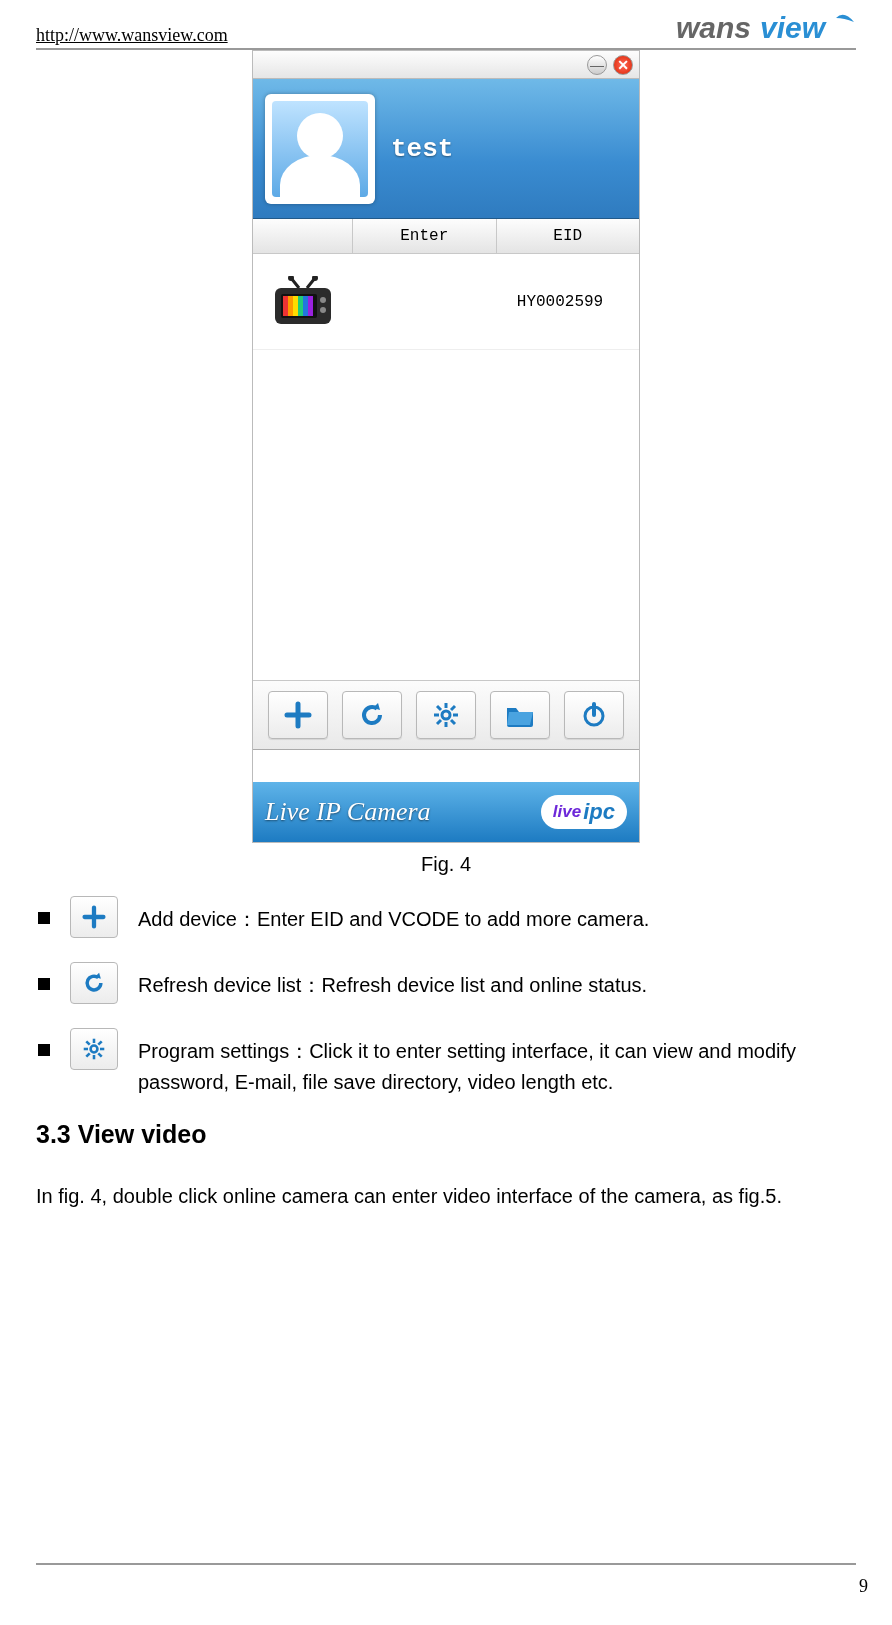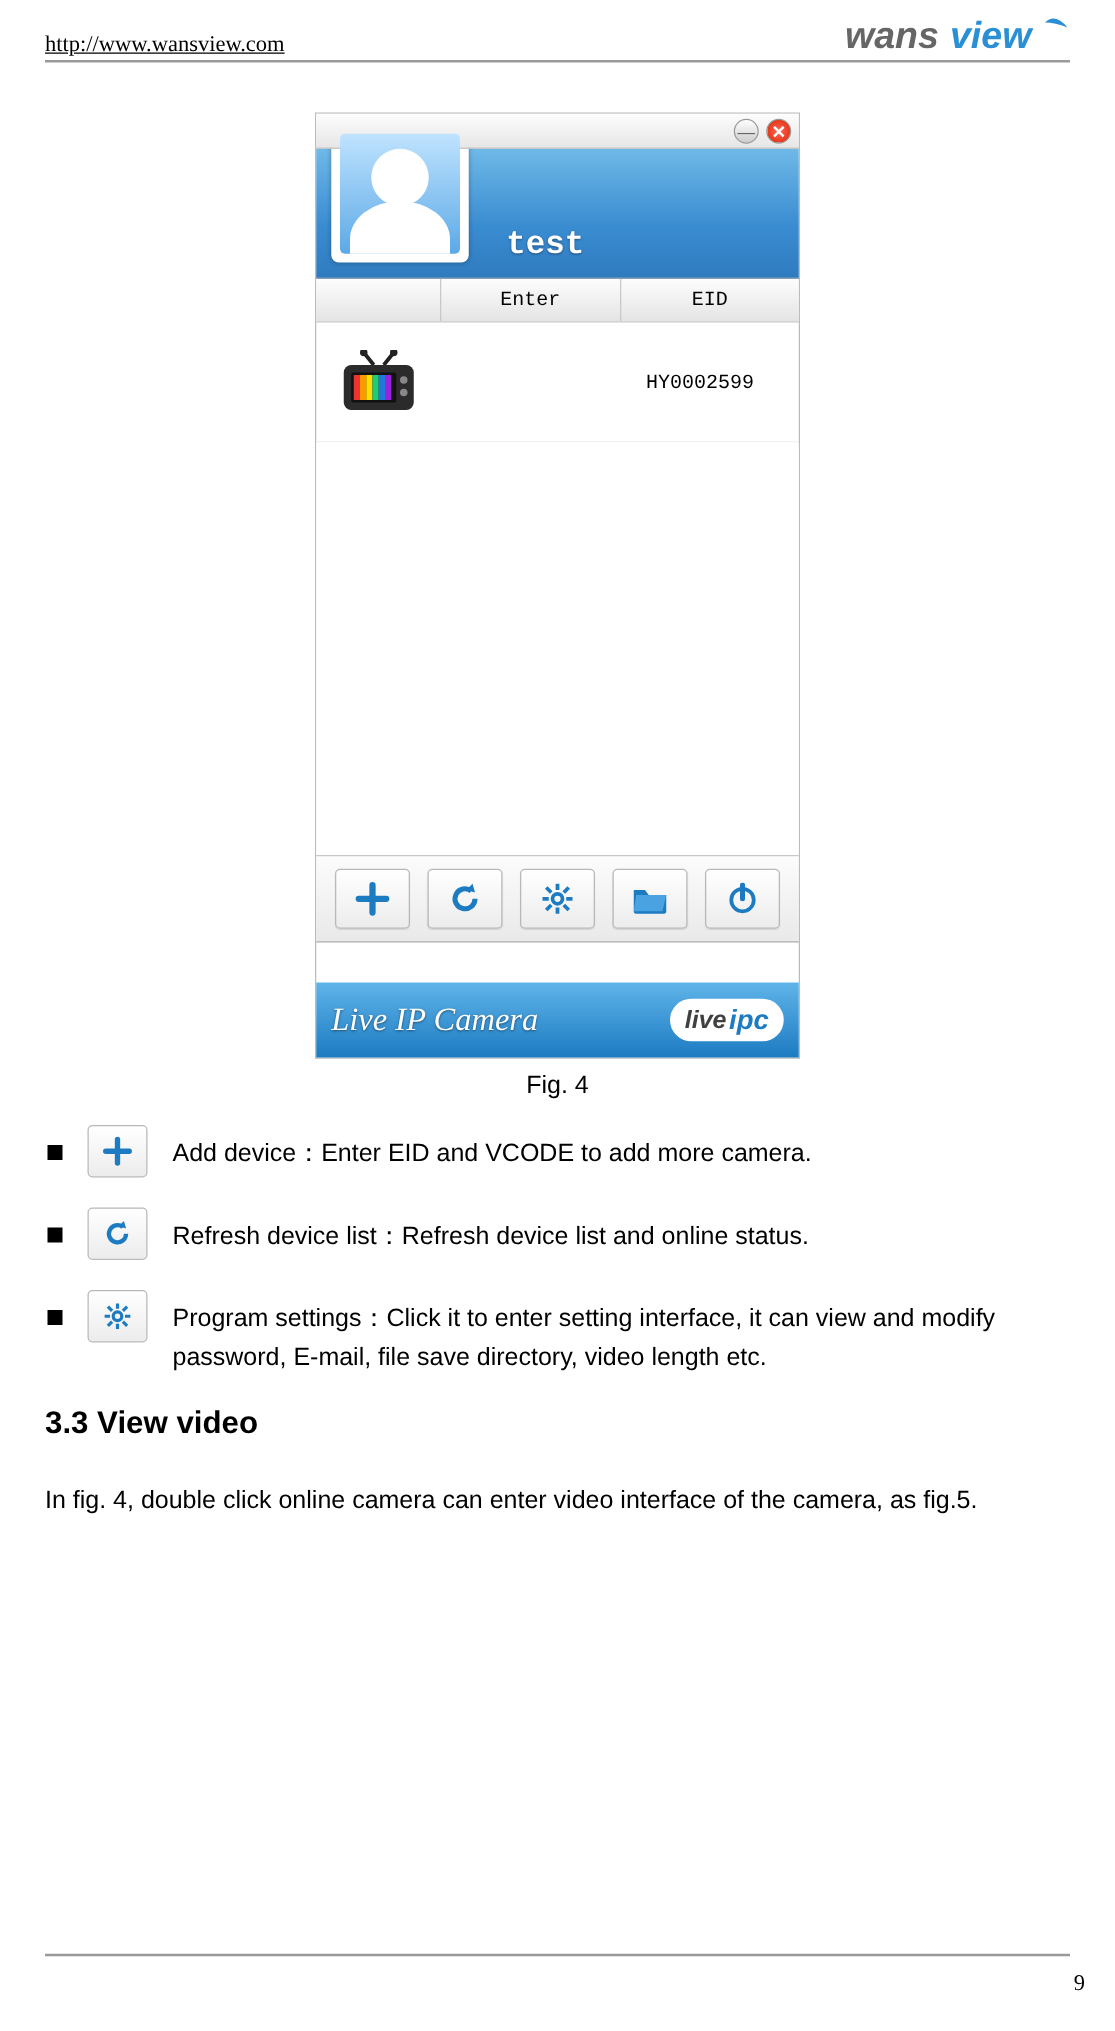--- a/index.html
+++ b/index.html
@@ -13,21 +13,20 @@
   }
   .page {
     padding: 12px 36px 0 36px;
   }
   .header-row {
     display: flex;
     align-items: flex-end;
     justify-content: space-between;
     border-bottom: 2px solid #999;
     padding-bottom: 2px;
-    margin-bottom: 40px;
   }
   .header-link {
     color: #000;
     font-size: 18px;
     text-decoration: underline;
     font-family: "Times New Roman", serif;
   }
   .brand-logo {
     display: flex;
     align-items: flex-start;
@@ -66,26 +65,26 @@
     background: linear-gradient(#fff,#ccc);
     color: #666;
   }
   .win-close {
     right: 6px;
     background: radial-gradient(#ff6a5a,#d20);
     color: #fff;
     font-weight: bold;
   }
   .profile-bar {
-    height: 104px;
+    height: 140px;
     background: linear-gradient(#6fb9e8, #3a8cd1 60%, #2f7bbf);
     display: flex;
-    align-items: flex-end;
+    align-items: center;
     padding: 12px;
-    gap: 30px;
+    gap: 16px;
     border-bottom: 1px solid #225a8a;
   }
   .avatar-box {
     width: 110px; height: 110px;
     background: #fff;
     border-radius: 6px;
     padding: 6px;
     box-shadow: 0 0 4px rgba(0,0,0,.3);
     display:flex; align-items:center; justify-content:center;
   }
@@ -185,21 +184,21 @@
     text-shadow: 0 1px 2px rgba(0,0,0,.5);
     flex:1;
   }
   .liveipc-badge {
     background:#fff;
     border-radius: 22px;
     padding: 4px 12px;
     display:flex; align-items:center; gap:2px;
     font-family: Arial, sans-serif;
   }
-  .live-green { color:#404040; font-style:italic; font-weight:bold; font-size:20px;}
+  .live-green { color:#6d28d9; font-style:italic; font-weight:bold; font-size:17px;}
   .ipc-blue { color:#1d7bc2; font-style:italic; font-weight:bold; font-size:22px;}
   
   .caption {
     text-align:center;
     font-size: 20px;
     margin: 10px 0 18px;
   }
   .bullet-list {
     list-style: none;
     padding: 0 2px;

